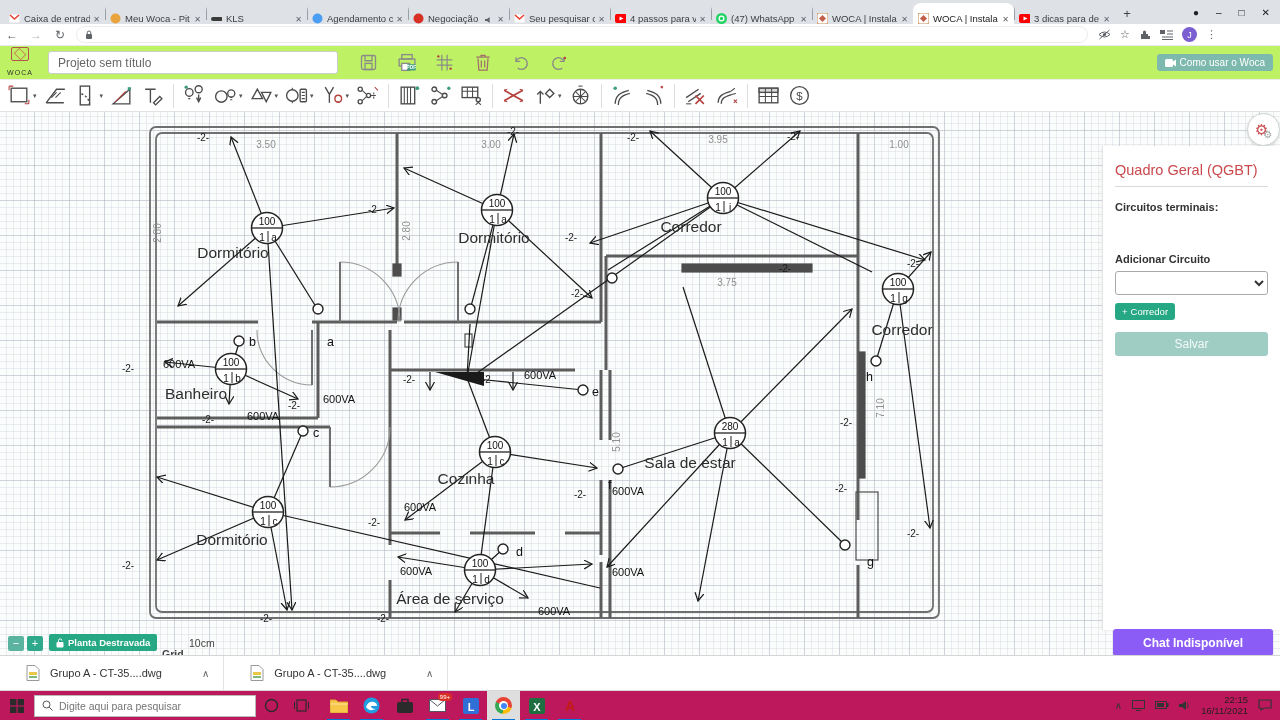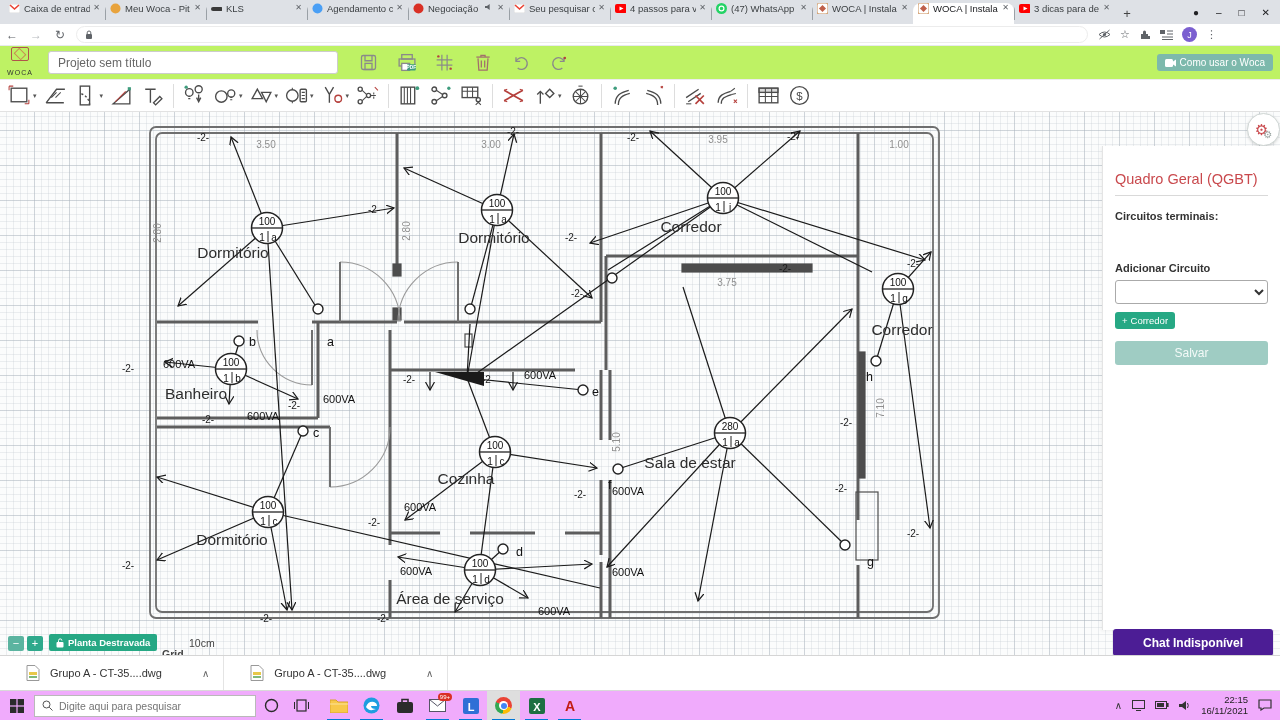--- a/index.html
+++ b/index.html
@@ -1,21 +1,21 @@
 <!DOCTYPE html>
 <html><head>
 <meta charset="utf-8">
 <style>
 *{margin:0;padding:0;box-sizing:border-box;font-family:"Liberation Sans",sans-serif;}
 html,body{width:1280px;height:720px;overflow:hidden;background:#fff;}
 #stage{position:relative;width:1280px;height:720px;}
 
 
 #tabstrip{position:absolute;left:0;top:0;width:1280px;height:24px;background:#dee1e6;display:flex;align-items:flex-end;}
-.tab{flex:0 0 101px;height:21px;display:flex;align-items:flex-start;padding:0 5px;border-radius:8px 8px 0 0;position:relative;overflow:hidden;}
+.tab{flex:0 0 101px;height:21px;display:flex;align-items:flex-end;padding:0 5px;border-radius:8px 8px 0 0;position:relative;overflow:hidden;}
 .tab .tdiv{position:absolute;left:0;top:4px;height:13px;width:1px;background:#9aa0a6;}
 .tab.active{background:#fff;}
 .fav{width:11px;height:11px;flex:0 0 11px;margin-right:4px;display:flex;align-items:center;justify-content:center;}
 .ttl{font-size:9.5px;color:#3c4043;white-space:nowrap;overflow:hidden;flex:1;}
 .tab.active .ttl{color:#202124;}
 .tclose{font-size:8px;color:#5f6368;margin-left:3px;flex:0 0 auto;}
 .spk{margin:0 1px;flex:0 0 auto;}
 #newtab{width:24px;height:21px;display:flex;align-items:center;justify-content:center;font-size:13px;color:#444;}
 #winctl{position:absolute;right:0;top:0;height:24px;display:flex;align-items:center;gap:17px;padding-right:10px;}
 #winctl span{font-size:10px;color:#202124;}
@@ -52,49 +52,49 @@
 #canvas{position:absolute;left:0;top:112px;width:1280px;height:543px;
 background:
 repeating-linear-gradient(0deg,transparent 0 34px,rgba(165,175,185,.40) 34px 35px),
 repeating-linear-gradient(90deg,transparent 0 34px,rgba(165,175,185,.40) 34px 35px),
 repeating-linear-gradient(0deg,transparent 0 6px,rgba(195,202,209,.30) 6px 7px),
 repeating-linear-gradient(90deg,transparent 0 6px,rgba(195,202,209,.30) 6px 7px),
 #fbfcfc;}
 #plan-svg{position:absolute;left:0;top:0;}
 
 
-#panel{position:absolute;left:1102px;top:146px;width:178px;height:484px;background:#fff;border-left:1px solid #e4e4e4;box-shadow:-1px 1px 3px rgba(0,0,0,.05);padding:25px 12px 0 12px;}
+#panel{position:absolute;left:1102px;top:146px;width:178px;height:484px;background:#fff;border-left:1px solid #e4e4e4;box-shadow:-1px 1px 3px rgba(0,0,0,.05);padding:16px 12px 0 12px;}
 #panel-title{color:#c9494d;font-size:14.5px;font-weight:400;}
 #panel hr{border:none;border-top:1px solid #d9d9d9;margin:8px 0 14px 0;}
 .plabel{font-size:11px;font-weight:bold;color:#333;}
 #circuits-label{margin-bottom:40px;}
 #circuit-select{width:100%;height:24px;margin-top:6px;border:1px solid #aaa;border-radius:3px;background:#fff;font-size:11px;color:#333;}
 #add-btn{margin-top:8px;height:17px;background:#26a884;color:#fff;border:none;border-radius:3px;font-size:9.5px;padding:0 7px;display:flex;align-items:center;gap:3px;}
 #save-btn{margin-top:12px;width:100%;height:24px;background:#9fccc3;color:#f4faf8;border:none;border-radius:3px;font-size:12px;}
 #gear-fab{position:absolute;left:1247px;top:113px;width:33px;height:33px;border-radius:50%;background:#fff;border:1px solid #cfd6d4;box-shadow:0 1px 3px rgba(0,0,0,.15);display:flex;align-items:center;justify-content:center;}
 #gear-fab .g1{color:#c9494d;font-size:15px;}
 #gear-fab .g2{color:#9aa5a2;font-size:10px;margin-left:-5px;margin-top:9px;}
 
 
 #zoom-out,#zoom-in{position:absolute;top:636px;width:16px;height:15px;border:none;border-radius:2px;color:#fff;font-size:11px;line-height:13px;}
 #zoom-out{left:8px;background:#5bb4a0;}
 #zoom-in{left:27px;background:#2fa98c;}
 #plan-badge{position:absolute;left:49px;top:634px;height:17px;background:#26a884;border:none;border-radius:2px;color:#fff;font-size:9.5px;font-weight:bold;padding:0 7px;display:flex;align-items:center;gap:4px;}
 #grid-label{position:absolute;left:162px;top:648px;font-size:10.5px;color:#444;font-weight:bold;}
 #grid-value{position:absolute;left:189px;top:637px;font-size:10.5px;color:#444;}
-#chat-btn{position:absolute;left:1113px;top:629px;width:160px;height:27px;background:#4c1d95;border:none;border-radius:3px;color:#fff;font-size:12px;font-weight:bold;}
+#chat-btn{position:absolute;left:1113px;top:629px;width:160px;height:27px;background:#8b5cf6;border:none;border-radius:3px;color:#fff;font-size:12px;font-weight:bold;}
 
 
 #dlbar{position:absolute;left:0;top:655px;width:1280px;height:35px;background:#fff;border-top:1px solid #d5d5d5;display:flex;align-items:center;}
 .chip{height:34px;display:flex;align-items:center;padding:0 14px 0 26px;border-right:1px solid #e4e4e4;}
 .chip .cname{font-size:11px;color:#333;margin:0 40px 0 10px;}
 .chip .ccaret{font-size:10px;color:#666;}
 
 
-#taskbar{position:absolute;left:0;top:690px;width:1280px;height:30px;background:#f0abfc;border-top:1px solid #d9d9d9;display:flex;align-items:center;}
+#taskbar{position:absolute;left:0;top:690px;width:1280px;height:30px;background:#be185d;border-top:1px solid #d9d9d9;display:flex;align-items:center;}
 #start{width:34px;display:flex;justify-content:center;}
 #tsearch{width:222px;height:22px;background:#fff;border:1px solid #b9b9b9;display:flex;align-items:center;padding:0 7px;gap:6px;}
 #tsearch input{border:none;outline:none;font-size:10.5px;color:#555;width:170px;background:transparent;}
 #cortana,#taskview{width:30px;display:flex;justify-content:center;align-items:center;}
 #apps{display:flex;align-items:center;margin-left:6px;}
 .app{width:33px;height:30px;display:flex;align-items:center;justify-content:center;position:relative;}
 .app.running::after{content:"";position:absolute;bottom:0;left:5px;right:5px;height:2px;background:#0078d7;}
 .app.activeapp{background:#dedede;}
 .badge{position:absolute;top:2px;right:2px;background:#d93025;color:#fff;font-size:6px;border-radius:5px;padding:0 2px;line-height:8px;}
 #tray{position:absolute;right:0;top:690px;height:30px;display:flex;align-items:center;gap:10px;padding-right:8px;}

